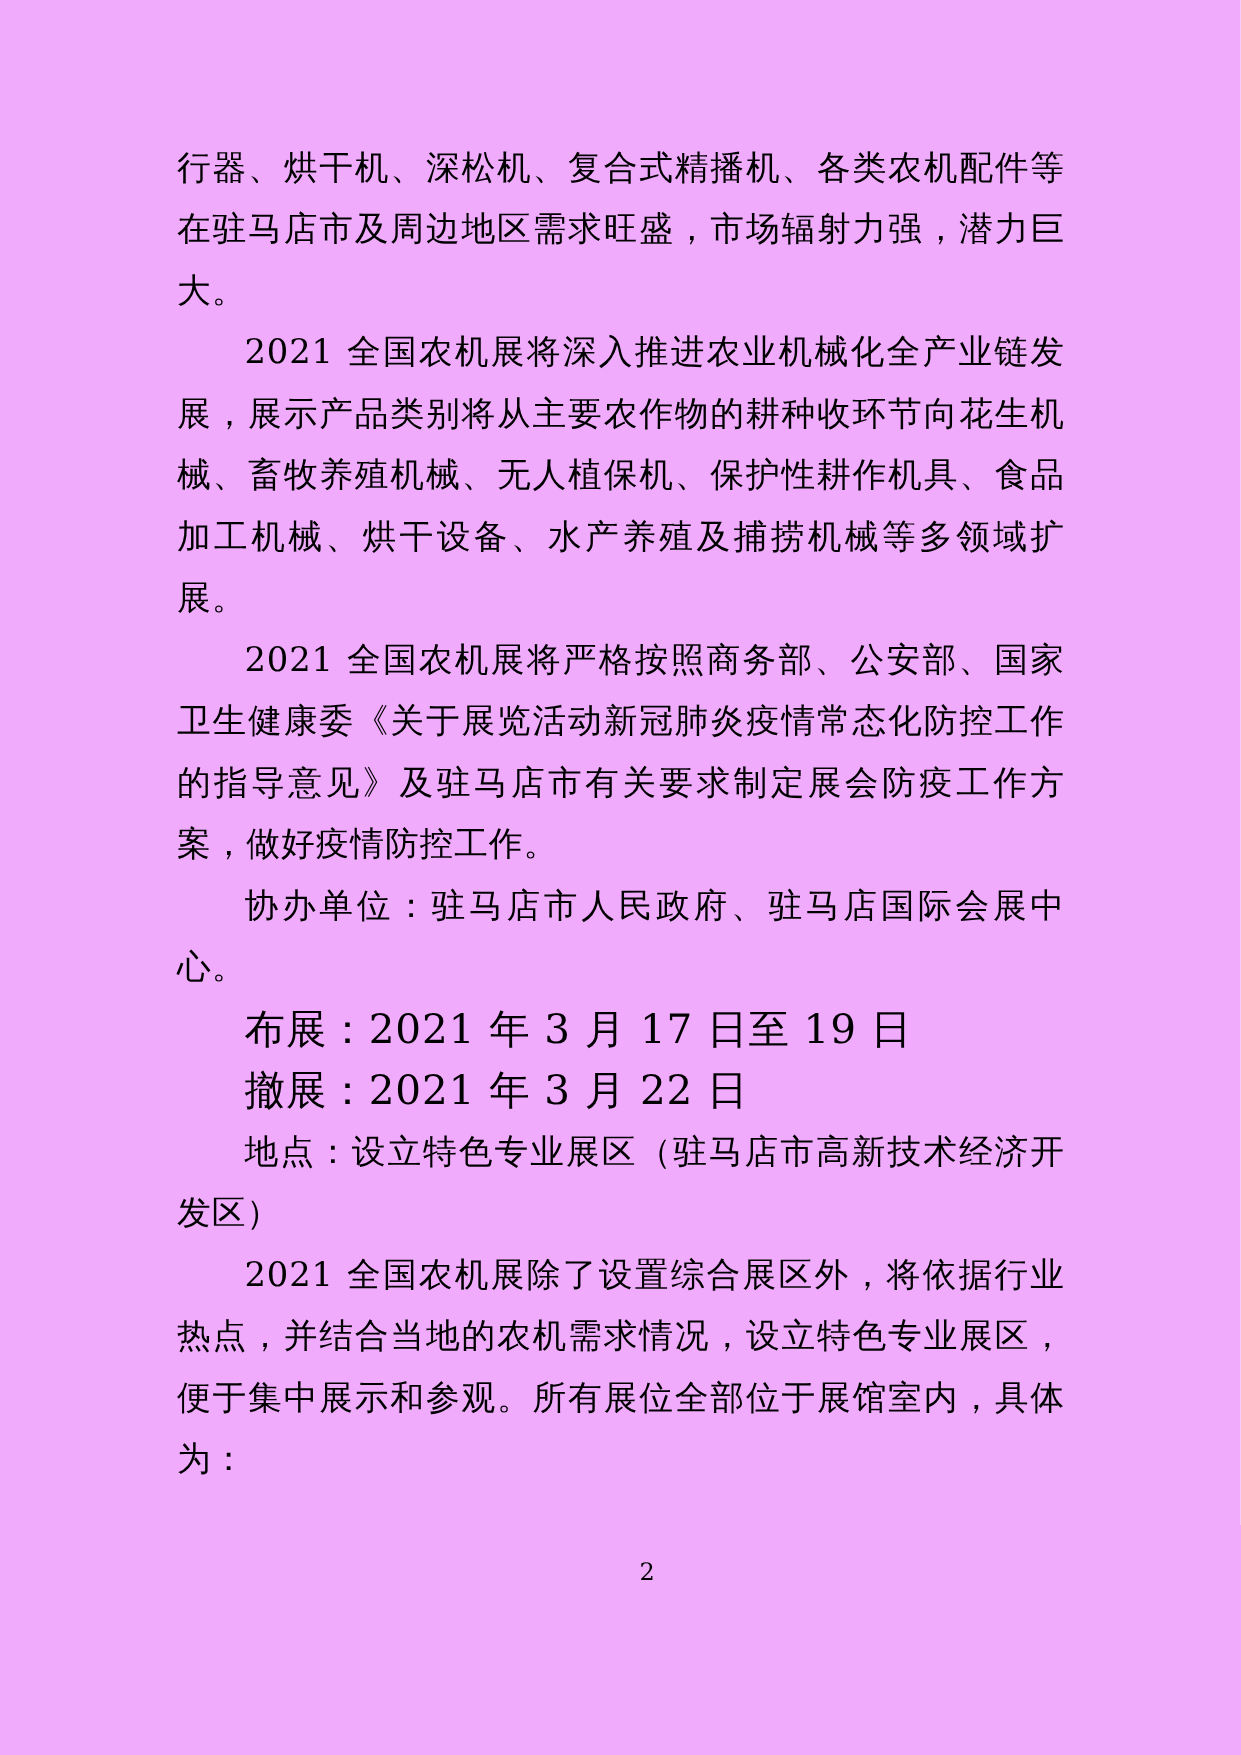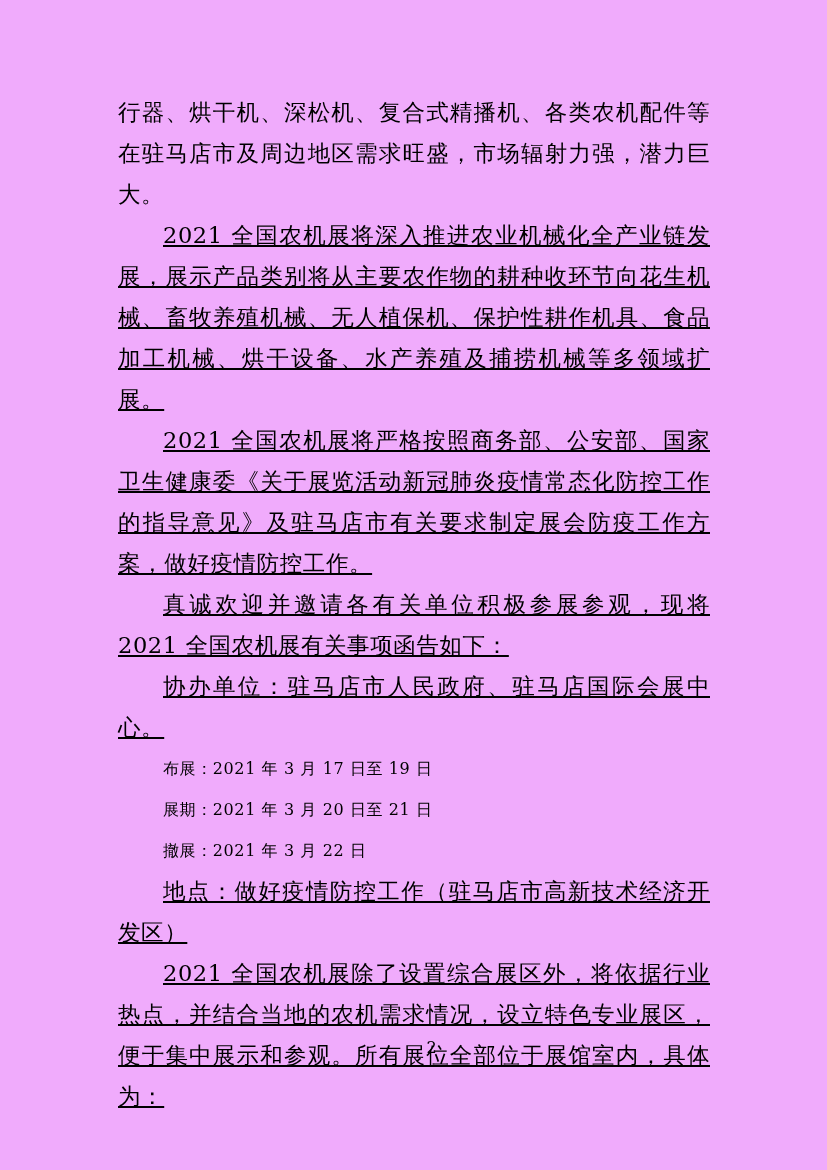--- a/index.html
+++ b/index.html
@@ -27,33 +27,32 @@
   .para {
     font-size: 22.5px;
     line-height: 41px;
     letter-spacing: 0.6px;
     text-align: justify;
     text-justify: inter-ideograph;
     margin: 0;
   }
   .indent {
     text-indent: 45px;
-    text-decoration: underline;
   }
   .heading {
     font-size: 22.5px;
     line-height: 41px;
     letter-spacing: 0.6px;
     font-weight: bold;
     text-indent: 45px;
     margin: 0;
     font-family: "DejaVu Sans", "Liberation Sans", sans-serif;
   }
   .listline {
-    font-size: 16px;
+    font-size: 27px;
     line-height: 41px;
     letter-spacing: 0.6px;
     text-indent: 45px;
     margin: 0;
   }
   .page-number {
     position: absolute;
     left: 0;
     right: 0;
     top: 1038px;
@@ -65,24 +64,22 @@
 </style>
 </head>
 <body>
 
 <div class="page">
   <div class="content">
 
     <p class="para">行器、烘干机、深松机、复合式精播机、各类农机配件等在驻马店市及周边地区需求旺盛，市场辐射力强，潜力巨大。</p>
     <p class="para indent">2021 全国农机展将深入推进农业机械化全产业链发展，展示产品类别将从主要农作物的耕种收环节向花生机械、畜牧养殖机械、无人植保机、保护性耕作机具、食品加工机械、烘干设备、水产养殖及捕捞机械等多领域扩展。</p>
     <p class="para indent">2021 全国农机展将严格按照商务部、公安部、国家卫生健康委《关于展览活动新冠肺炎疫情常态化防控工作的指导意见》及驻马店市有关要求制定展会防疫工作方案，做好疫情防控工作。</p>
-    <p class="para indent">真诚欢迎并邀请各有关单位积极参展参观，现将 2021 全国农机展有关事项函告如下：</p>
     <p class="para indent">协办单位：驻马店市人民政府、驻马店国际会展中心。</p>
     <p class="listline">布展：2021 年 3 月 17 日至 19 日</p>
-    <p class="listline">展期：2021 年 3 月 20 日至 21 日</p>
     <p class="listline">撤展：2021 年 3 月 22 日</p>
-    <p class="para indent">地点：做好疫情防控工作（驻马店市高新技术经济开发区）</p>
+    <p class="para indent">地点：设立特色专业展区（驻马店市高新技术经济开发区）</p>
     <p class="para indent">2021 全国农机展除了设置综合展区外，将依据行业热点，并结合当地的农机需求情况，设立特色专业展区，便于集中展示和参观。所有展位全部位于展馆室内，具体为：</p>
 
   </div>
 
   <div class="page-number">2</div>
 </div>
 
 </body></html>

